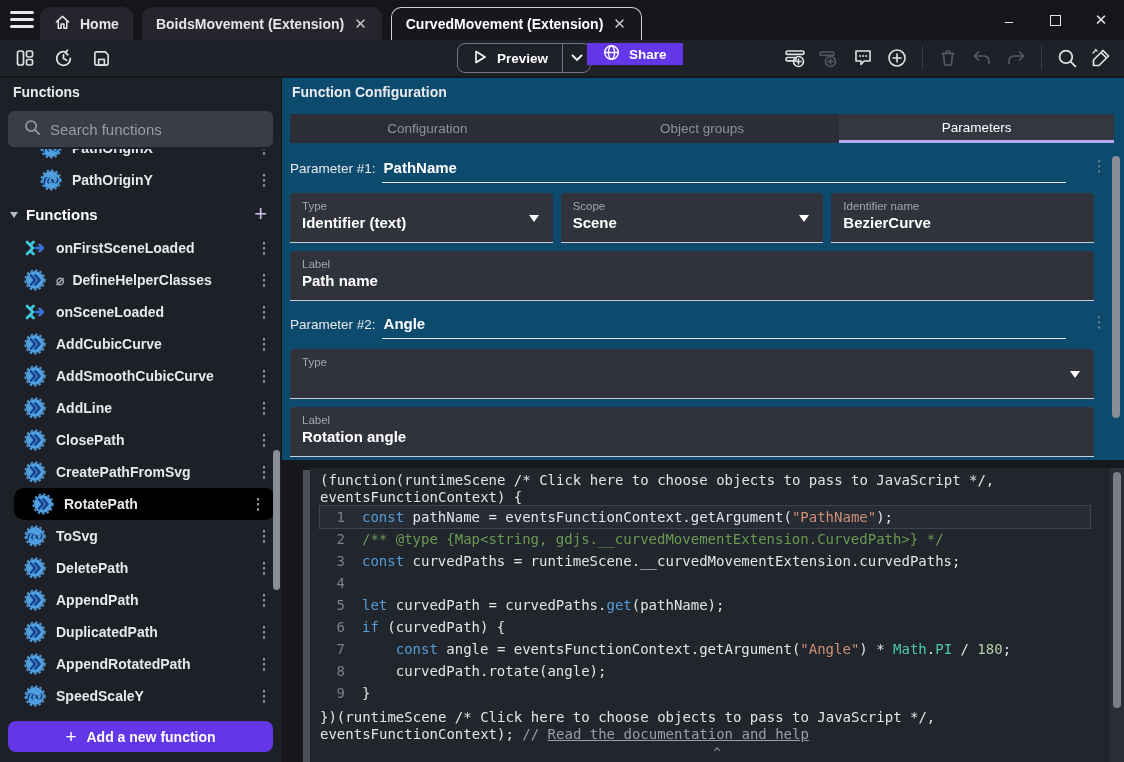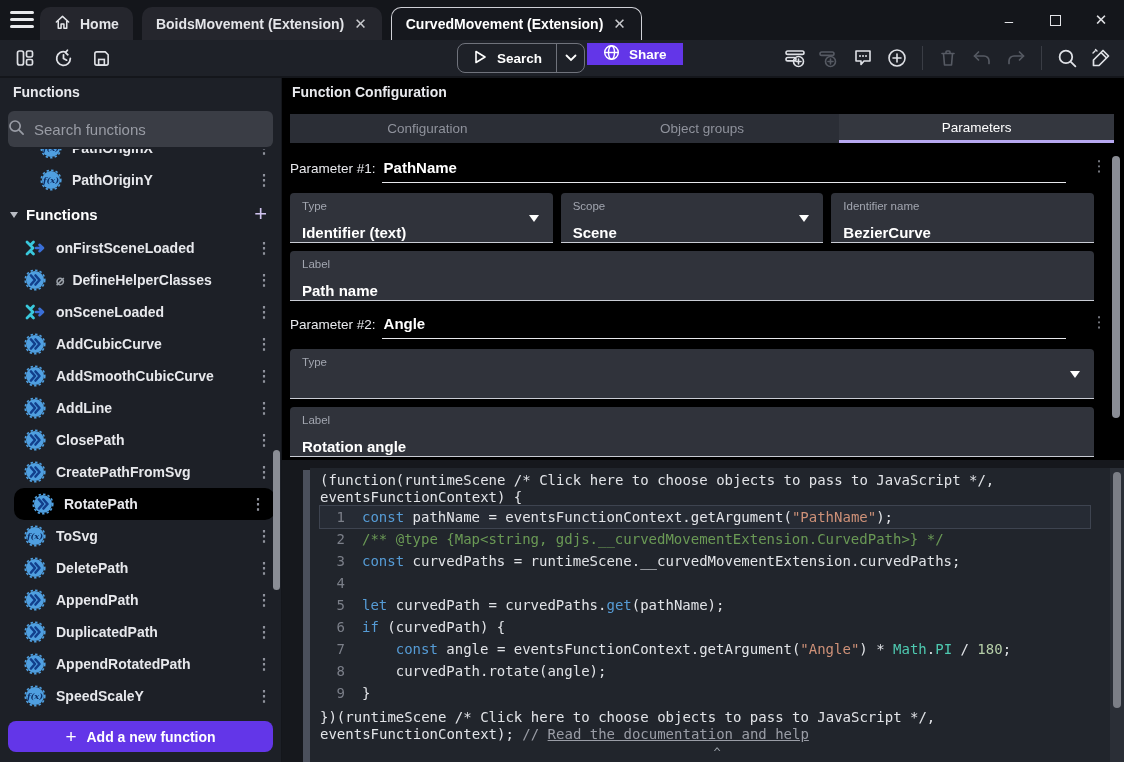--- a/index.html
+++ b/index.html
@@ -32,60 +32,60 @@
   .preview-main { display:flex; align-items:center; gap:9px; padding:0 14px; font-size:13.5px; font-weight:700; }
   .preview-caret { width:28px; height:100%; display:grid; place-items:center; border-left:1px solid #70737c; }
   .share-btn { position:absolute; left:587px; top:3px; height:22px; display:flex; align-items:center; gap:9px;
     padding:0 16px; background:#6336e8; border-radius:0; color:#fff; font-size:13.5px; font-weight:700; }
 
   
   .sidebar { position:absolute; left:0; top:78px; width:281px; bottom:0; background:#1d2027; }
   .s-header { height:28px; display:flex; align-items:center; padding-left:13px;
     color:#e8e9ed; font-size:14px; font-weight:600; }
   .s-search { margin:5px 8px 2px 8px; height:36px; background:#3a3d45; border-radius:6px;
-    display:flex; align-items:center; gap:9px; padding:0 0; color:#999ca5; font-size:15px; }
+    display:flex; align-items:center; gap:9px; padding:0 16px; color:#999ca5; font-size:15px; }
   .s-list { position:relative; overflow:hidden; }
   .s-clip { height:15px; overflow:hidden; }
   .s-clip .s-item { margin-top:-17px; }
   .s-item { height:32px; display:flex; align-items:center; gap:10px; padding:0 8px 0 24px;
     color:#e7e8ec; font-size:14px; font-weight:600; position:relative; }
   .s-item.indent2 { padding-left:40px; }
   .s-item.selected { background:#000000; border-radius:10px; margin:0 6px 0 14px; padding-left:18px; }
   .kebab { margin-left:auto; color:#8f929c; font-size:15px; width:18px; text-align:center; line-height:10px; }
   .priv { color:#9aa0a8; font-size:14px; margin-right:-2px; }
   .s-group { height:36px; display:flex; align-items:center; gap:8px; padding:0 14px 0 10px;
     color:#fff; font-size:15px; font-weight:700; }
   .s-group .tri { width:0; height:0; border:4.5px solid transparent; border-top:6px solid #b9bcc4; margin-top:5px; }
   .s-group .gplus { margin-left:auto; color:#cfc3ee; font-size:22px; font-weight:400; }
   .s-add { position:absolute; left:8px; right:8px; bottom:10px; height:31px; background:#6336e8;
     border-radius:8px; display:flex; align-items:center; justify-content:center; gap:10px;
     color:#fff; font-size:14px; font-weight:700; }
   .s-scroll { position:absolute; right:1px; top:372px; width:7px; height:140px; background:#8a8d95; border-radius:4px; }
   .fn-ic { width:22px; height:22px; flex:none; }
 
   
-  .main { position:absolute; left:282px; top:78px; right:0; bottom:0; background:#000000; }
+  .main { position:absolute; left:282px; top:78px; right:0; bottom:0; background:#0c4a6e; }
   .m-header { height:28px; display:flex; align-items:center; padding-left:10px;
     color:#e9eaee; font-size:14px; font-weight:600; }
   .m-tabs { margin:8px 10px 0 8px; height:29px; display:flex; background:#2b2e36; }
   .m-tab { flex:1; display:grid; place-items:center; color:#8f929c; font-size:13.5px; font-weight:400; }
   .m-tab.active { background:#34373f; color:#fff; border-bottom:3px solid #b7a8f0; }
   .m-params { position:relative; padding:14px 30px 0 8px; }
   .p-head { display:flex; align-items:baseline; margin:2px 0 10px 0; position:relative; }
   .p-head-label { color:#e9eaee; font-size:13.5px; flex:none; }
   .p-name { flex:1; margin-left:6px; margin-right:28px; border-bottom:1px solid #e7e8ec;
     color:#fff; font-size:15px; font-weight:600; padding:0 0 6px 2px; }
   .p-kebab { position:absolute; right:-14px; top:2px; }
   .p-fields { display:flex; flex-wrap:wrap; gap:8px; margin-bottom:14px; }
   .field { background:#30333b; border-radius:4px 4px 0 0; border-bottom:1px solid #c9ccd4;
     padding:7px 12px 0 12px; height:50px; position:relative; }
   .field.third { width:calc((100% - 16px)/3); }
   .field.full { width:100%; }
   .flabel { font-size:11.5px; color:#a2a6b0; }
-  .fvalue { font-size:15px; color:#fff; font-weight:600; margin-top:12px; }
+  .fvalue { font-size:15px; color:#fff; font-weight:600; margin-top:2px; }
   .fcaret { position:absolute; right:14px; top:22px; width:0; height:0;
     border:5.5px solid transparent; border-top:7px solid #fff; }
   .m-scroll { position:absolute; right:4px; top:78px; width:8px; height:262px; background:#8a8d95; border-radius:4px; }
 
   
   .m-code { position:absolute; left:0; top:382px; right:0; bottom:0; background:#16181d; display:flex; }
   .c-gutter { width:21px; flex:none; }
   .c-selbar { width:7px; flex:none; background:#4b505c; margin-top:10px; }
   .c-editor { flex:1; background:#21252c; margin-top:8px; position:relative;
     font-family:"DejaVu Sans Mono", monospace; font-size:14px; color:#e2e4e8;
@@ -164,21 +164,21 @@
         </svg>
       </div>
     </div>
   <div class="preview-btn">
     <div class="preview-main">
       <span>
         <svg width="16" height="16" viewBox="0 0 16 16">
             <path d="M4 2.5 L13 8 L4 13.5 Z" fill="none" stroke="#fff" stroke-width="1.6" stroke-linejoin="round"></path>
           </svg>
       </span>
-      <span>Search</span>
+      <span>Preview</span>
     </div>
     <div class="preview-caret">
       <svg width="12" height="8" viewBox="0 0 12 8">
           <path d="M1.5 1.5 L6 6 L10.5 1.5" fill="none" stroke="#fff" stroke-width="1.8" stroke-linecap="round"></path>
         </svg>
     </div>
   </div>
   <div class="share-btn">
     <span>
       <svg width="17" height="17" viewBox="0 0 18 18">

